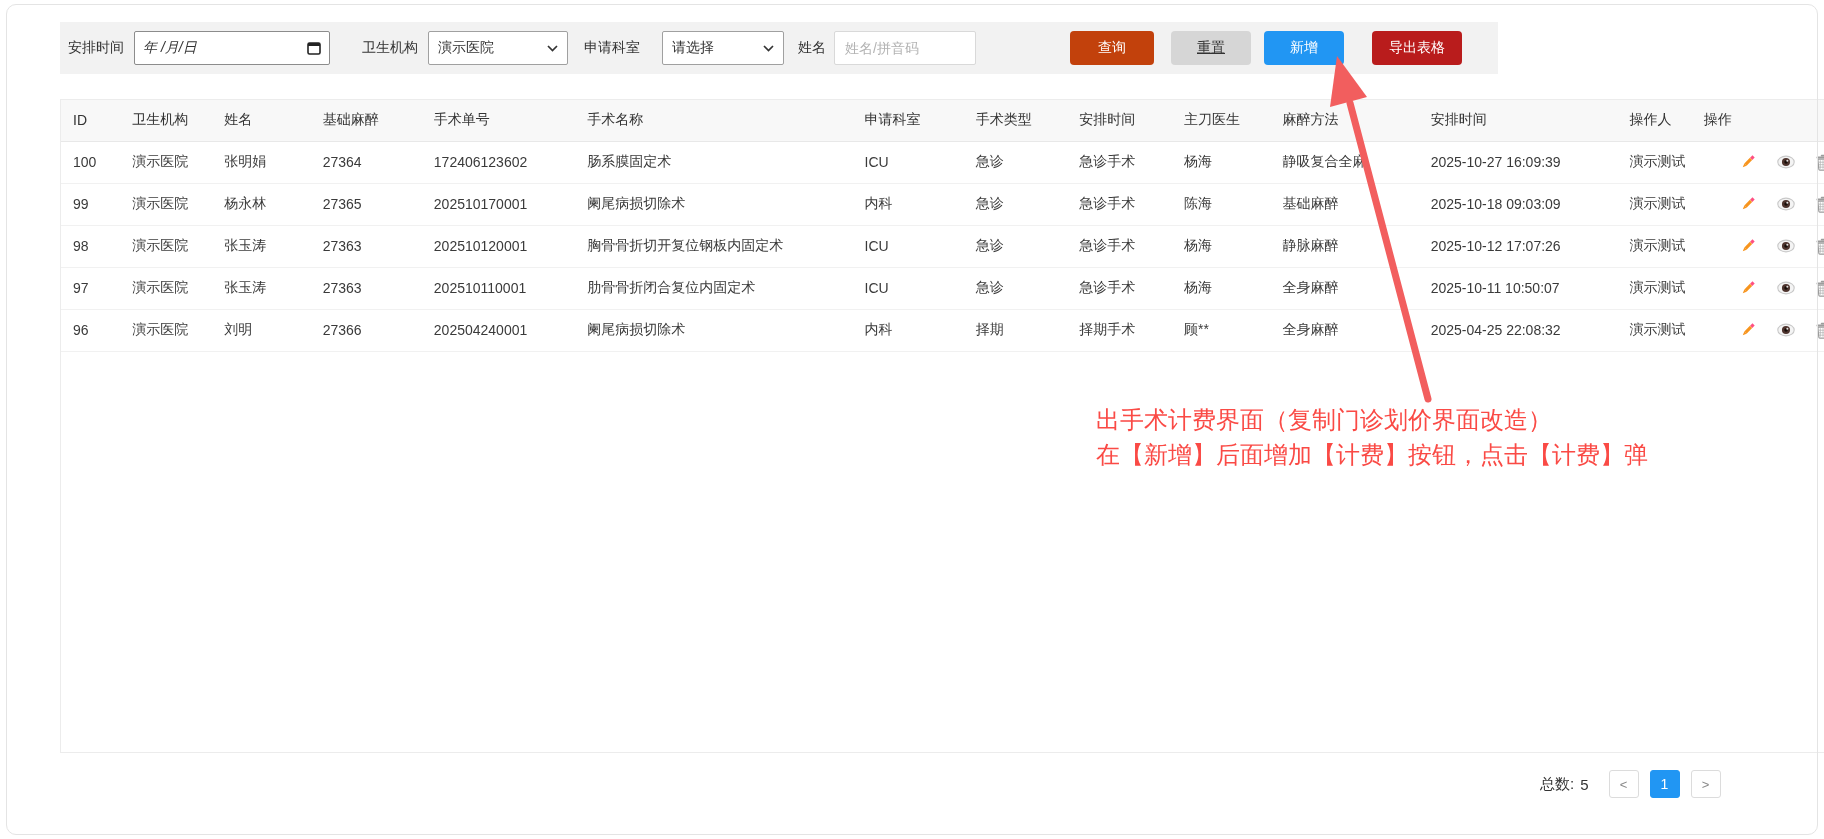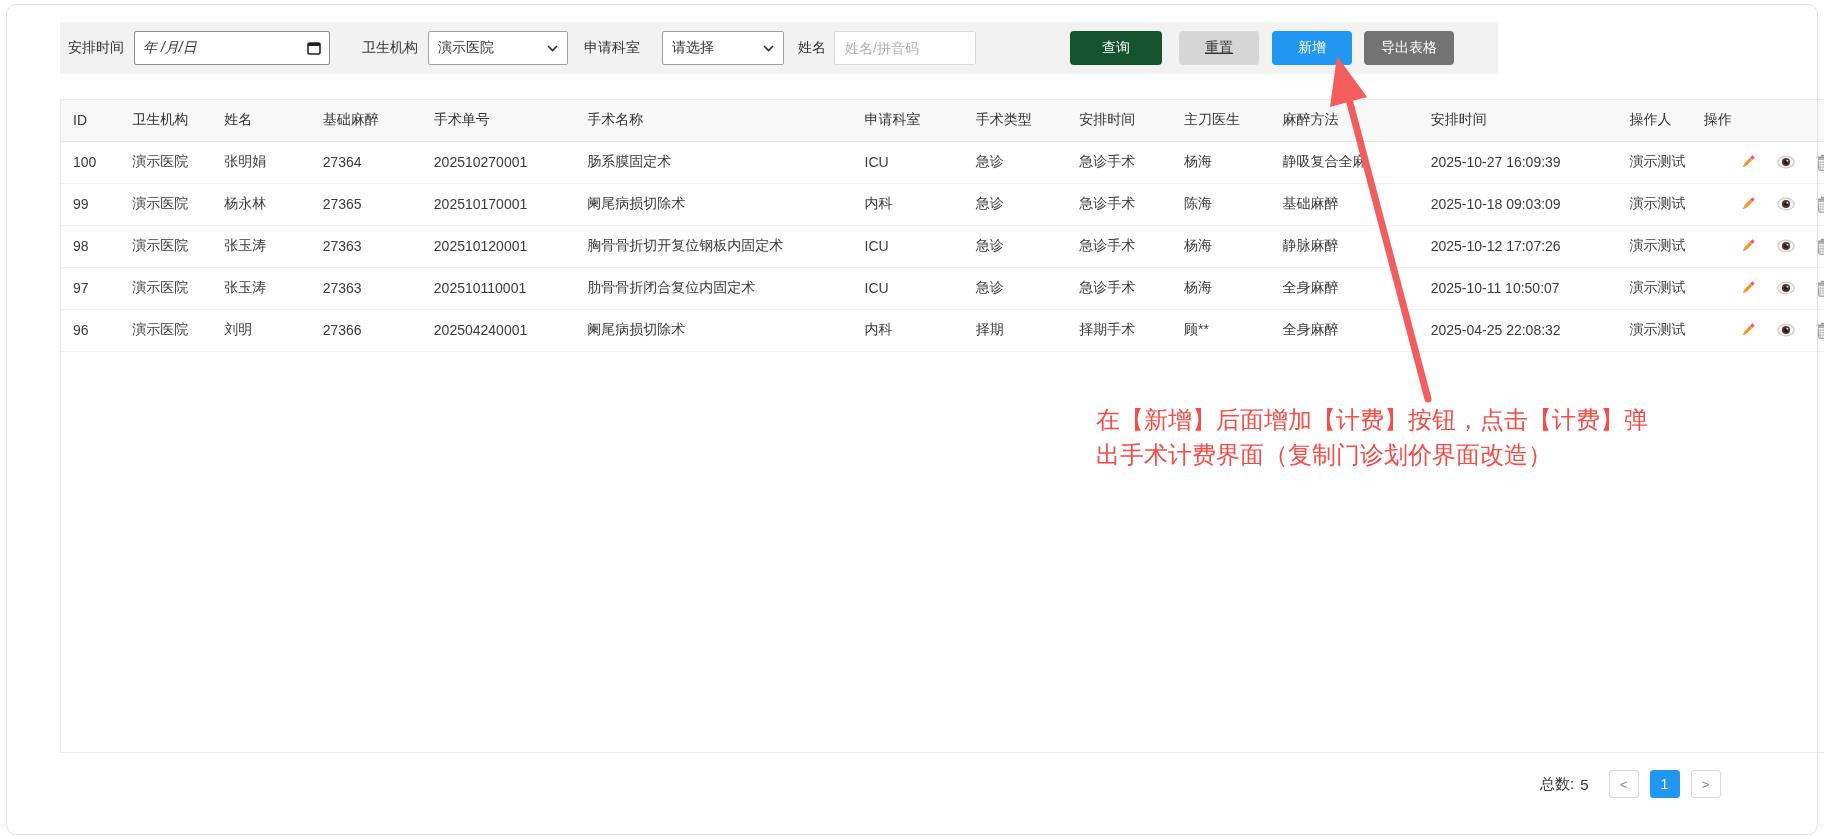--- a/index.html
+++ b/index.html
@@ -18,24 +18,24 @@
   .date-input { width:196px; border:1px solid #8c8c8c; padding:0 8px; margin-left:10px;font-style:italic; }
   .select { border:1px solid #a0a0a0; padding:0 9px; }
   .sel-org { width:140px; margin-left:10px; }
   .sel-dept { width:122px; margin-left:22px; }
   .name-input { width:142px; height:34px; border:1px solid #d9d9d9; border-radius:2px;
                 font-size:14px; color:#000000; padding:4px 10px; margin-left:8px; outline:none;
                 font-family:inherit; }
   .name-input::placeholder { color:#b3b3b3; }
   .btn { height:34px; border:none; border-radius:4px; font-size:14px; cursor:pointer;
          font-family:inherit; }
-  .btn-search { width:92px; background:#14532d; color:#fff; margin-left:94px; }
+  .btn-search { width:84px; background:#c2410c; color:#fff; margin-left:94px; }
   .btn-reset  { width:80px; background:#d6d6d6; color:#333; margin-left:17px;text-decoration:underline; }
   .btn-add    { width:80px; background:#2196f3; color:#fff; margin-left:13px; }
-  .btn-export { width:90px; background:#737373; color:#fff; margin-left:12px; }
+  .btn-export { width:90px; background:#b91c1c; color:#fff; margin-left:28px; }
   .ml16 { margin-left:32px; } .ml14 { margin-left:16px; } .ml12 { margin-left:14px; }
 
   
   .table-card { position:absolute; left:60px; top:99px; width:1819px; height:654px;
                 border:1px solid #ececec; background:#fff; }
   table { width:100%; border-collapse:collapse; table-layout:fixed; }
   thead th { height:41px; background:#f8f8f8; font-weight:normal; font-size:14px;
              color:#333; text-align:left; padding-left:12px; border-bottom:1px solid #e8e8e8;
              white-space:nowrap; overflow:hidden; }
   tbody td { height:42px; font-size:14px; color:#3a3a3a; padding-left:12px;
@@ -141,21 +141,21 @@
             <th>操作人</th>
             <th>操作</th>
           </tr>
         </thead>
       <tbody id="table-body">
           <tr>
             <td>100</td>
             <td>演示医院</td>
             <td>张明娟</td>
             <td>27364</td>
-            <td>202510270001</td>
+            <td>172406123602</td>
             <td>肠系膜固定术</td>
             <td>ICU</td>
             <td>急诊</td>
             <td>急诊手术</td>
             <td>杨海</td>
             <td>静吸复合全麻</td>
             <td>2025-10-27 16:09:39</td>
             <td>演示测试</td>
     <td class="ops">
       <span class="icon-btn">
@@ -359,22 +359,22 @@
 
   <div class="pagination">
     <span class="total-label">总数:</span>
     <span class="total-count">5</span>
     <button class="pg-btn first">&lt;</button>
     <button class="pg-btn active">1</button>
     <button class="pg-btn">&gt;</button>
   </div>
 
   <div class="annotation">
+    <div>出手术计费界面（复制门诊划价界面改造）</div>
     <div>在【新增】后面增加【计费】按钮，点击【计费】弹</div>
-    <div>出手术计费界面（复制门诊划价界面改造）</div>
   </div>
 
   <svg class="arrow-svg" width="1824" height="839">
     <line x1="1428" y1="399" x2="1350" y2="103" stroke="#f25e5e" stroke-width="7" stroke-linecap="round"></line>
     <polygon points="1337,56 1367,97 1330,107" fill="#f25e5e"></polygon>
   </svg>
 
   <div class="outer-frame"></div>
 </div>
 

